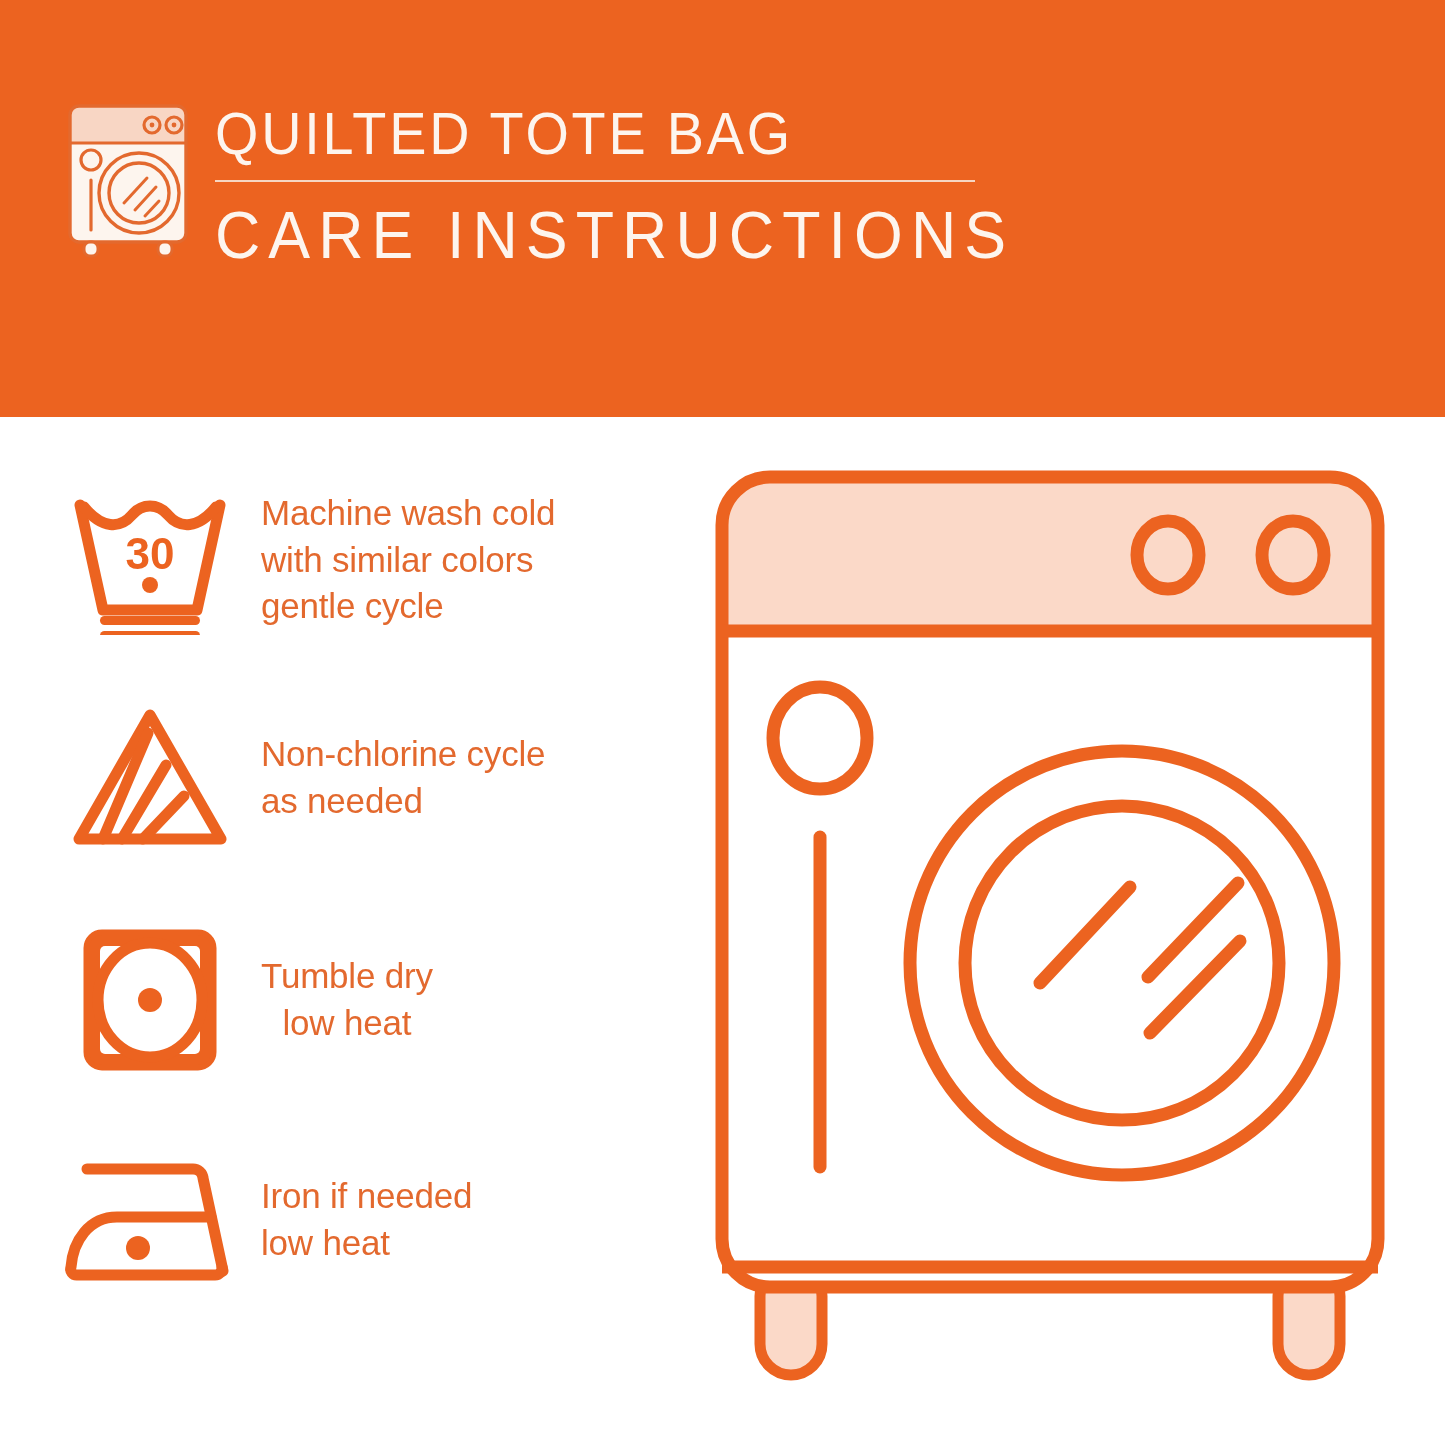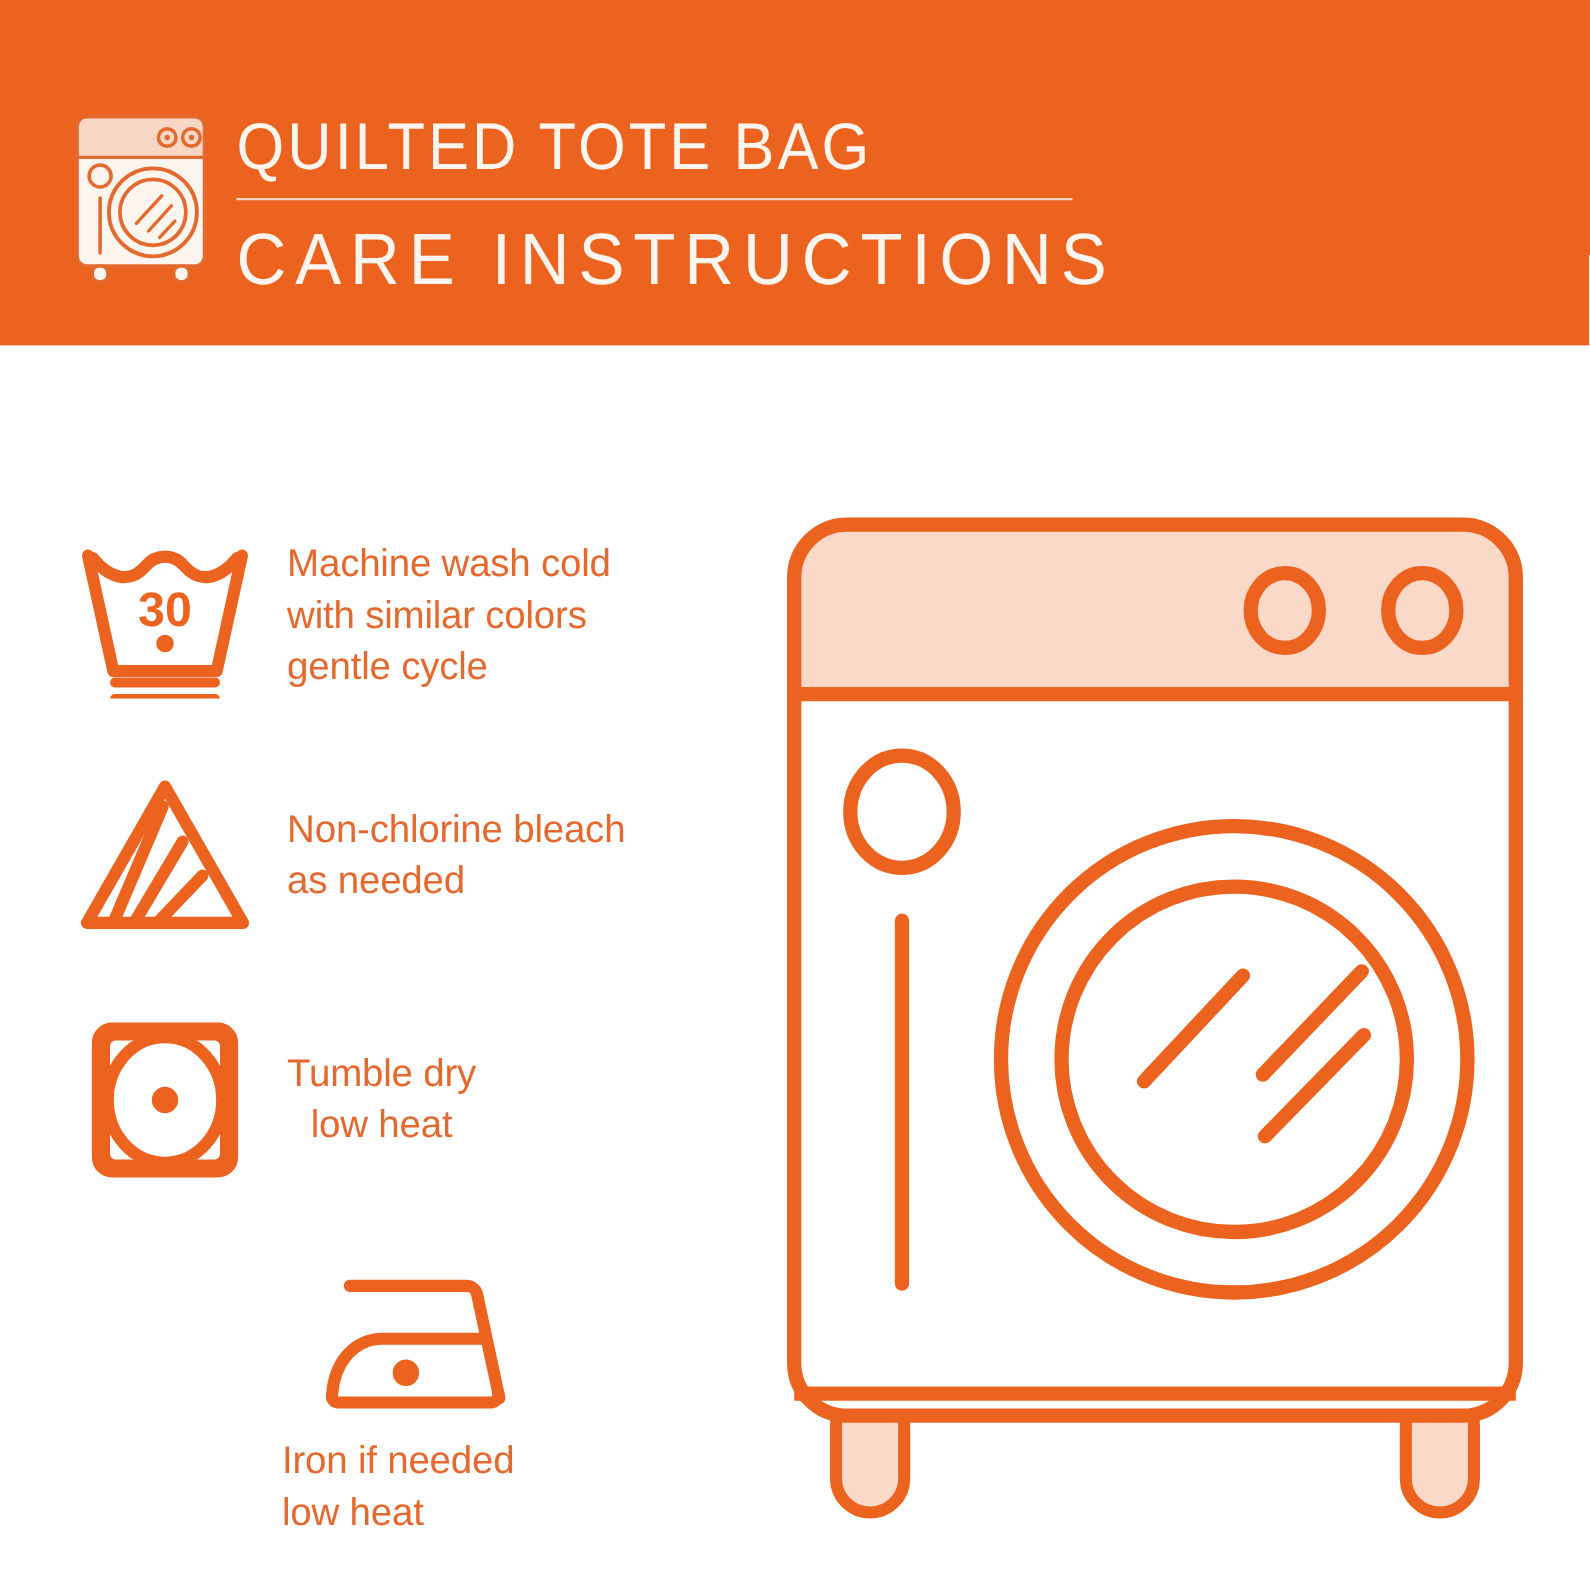--- a/index.html
+++ b/index.html
@@ -15,21 +15,21 @@
     overflow: hidden;
     font-family: "Liberation Sans", sans-serif;
   }
 
   
   .header-band {
     position: absolute;
     left: 0;
     top: 0;
     width: 1445px;
-    height: 314px;
+    height: 417px;
     background: #EC6320;
   }
   .header-logo {
     position: absolute;
     left: 62px;
     top: 98px;
     width: 132px;
     height: 160px;
   }
   .header-text {
@@ -96,21 +96,21 @@
     line-height: 1.33;
     font-weight: 400;
     letter-spacing: -0.2px;
     margin-left: 24px;
     white-space: pre-line;
   }
 
   .item-wash   { top: 130px; }
   .item-bleach { top: 348px; }
   .item-dry    { top: 570px; text-align: center; }
-  .item-iron   { top: 790px; flex-direction: column; }
+  .item-iron   { top: 790px; }
 
   
   .machine-art {
     position: absolute;
     left: 700px;
     top: 455px;
     width: 720px;
     height: 930px;
   }
 </style>
@@ -182,21 +182,21 @@
 
     <div class="care-item item-bleach">
       <div class="care-icon">
         <svg viewBox="0 0 170 150" width="170" height="150">
           <path d="M85 12 L156 136 H14 Z" fill="none" stroke="#EC6320" stroke-width="11" stroke-linejoin="round"></path>
           <path d="M83 30 L38 136" fill="none" stroke="#EC6320" stroke-width="11" stroke-linecap="round"></path>
           <path d="M101 62 L57 136" fill="none" stroke="#EC6320" stroke-width="11" stroke-linecap="round"></path>
           <path d="M119 93 L78 136" fill="none" stroke="#EC6320" stroke-width="11" stroke-linecap="round"></path>
         </svg>
       </div>
-      <div class="care-text">Non-chlorine bleach
+      <div class="care-text">Non-chlorine cycle
 as needed</div>
     </div>
 
     <div class="care-item item-dry">
       <div class="care-icon">
         <svg viewBox="0 0 150 150" width="150" height="150">
           <defs>
             <mask id="dryMask">
               <rect x="0" y="0" width="150" height="150" fill="#fff"></rect>
               <circle cx="75" cy="75" r="52" fill="#000"></circle>

